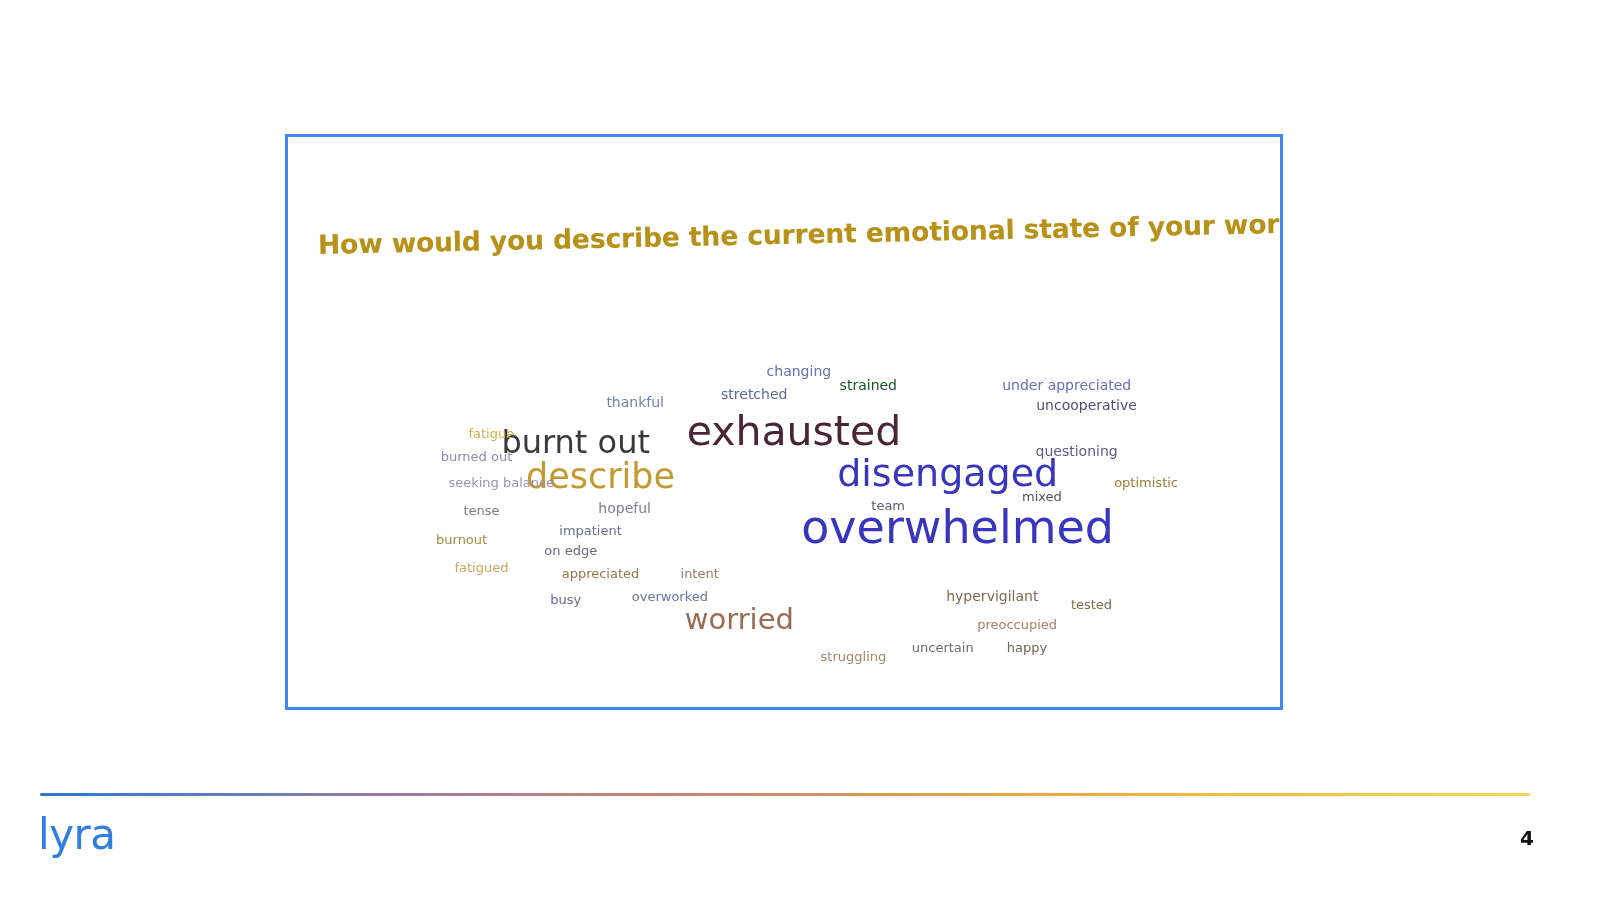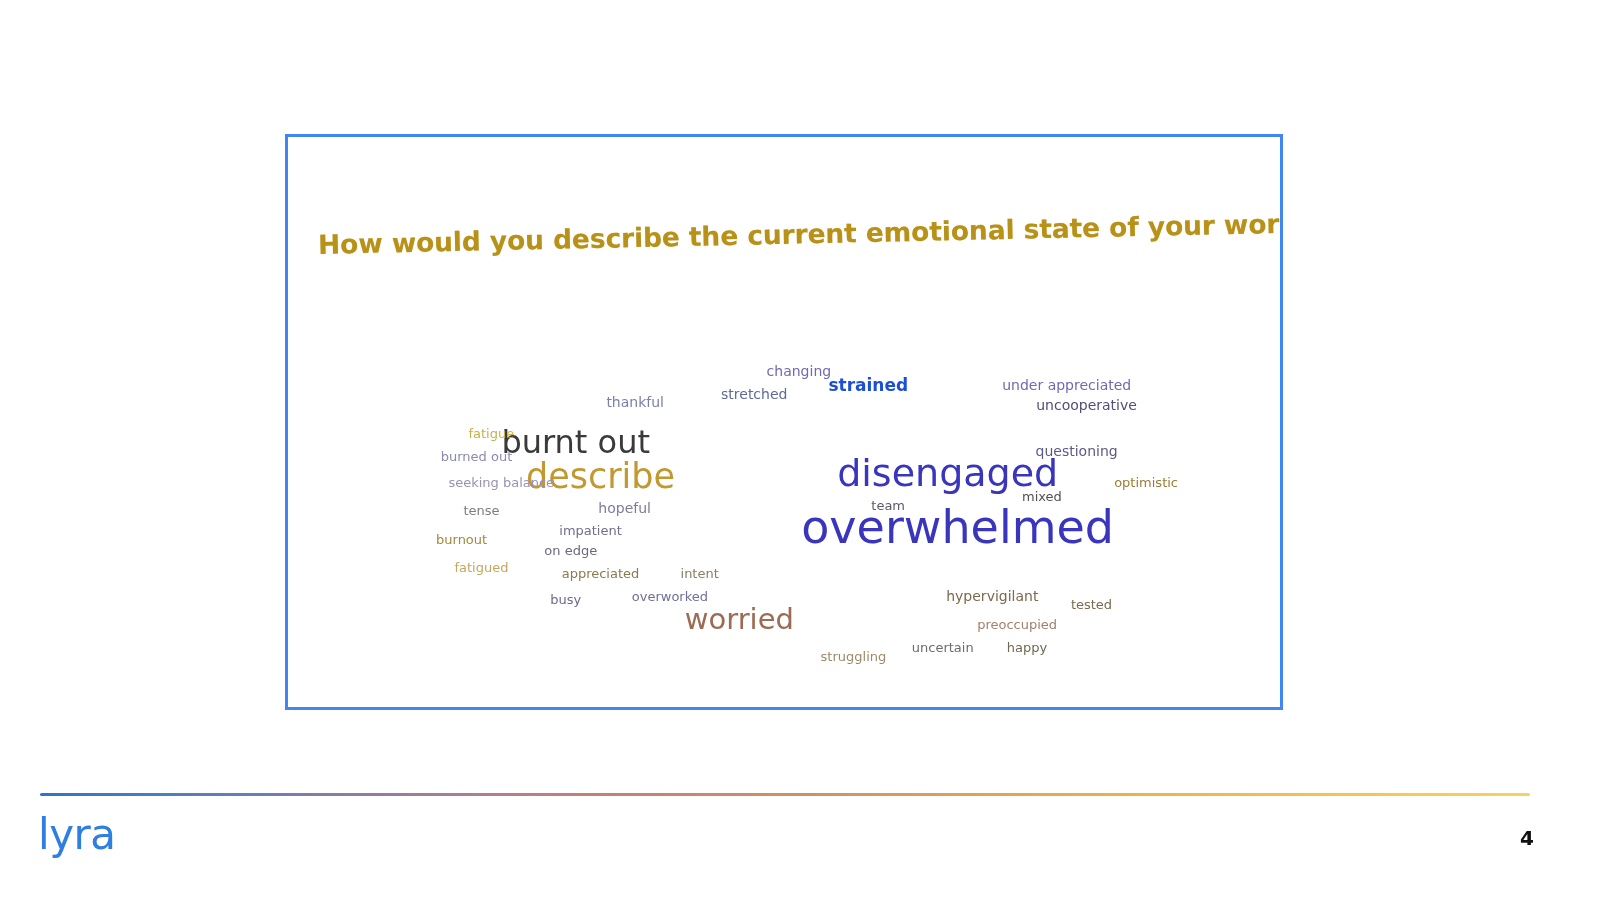--- a/index.html
+++ b/index.html
@@ -111,37 +111,38 @@
 <body>
 
 <div id="slide-canvas">
 
   <div id="slide-image-frame">
 
     <div id="poll-question">How would you describe the current emotional state of your workforce?</div>
 
     <div id="word-cloud">
         <span class="cloud-word" style="left: 67.5%; top: 68.5%; font-size: 46px; color: rgb(58, 53, 189); font-weight: 400;">overwhelmed</span>
+        <span class="cloud-word" style="left: 51%; top: 51.5%; font-size: 41px; color: rgb(74, 37, 53); font-weight: 400;">exhausted</span>
         <span class="cloud-word" style="left: 66.5%; top: 59%; font-size: 38px; color: rgb(58, 53, 189); font-weight: 400;">disengaged</span>
         <span class="cloud-word" style="left: 31.5%; top: 59.5%; font-size: 35px; color: rgb(194, 153, 47); font-weight: 400;">describe</span>
         <span class="cloud-word" style="left: 29%; top: 53.5%; font-size: 32px; color: rgb(58, 58, 58); font-weight: 400;">burnt out</span>
         <span class="cloud-word" style="left: 45.5%; top: 77.5%; font-size: 29px; color: rgb(155, 107, 83); font-weight: 400; margin-top: 40px;">worried</span>
         <span class="cloud-word" style="left: 78.5%; top: 43.5%; font-size: 14px; color: rgb(111, 106, 180); font-weight: 400;">under appreciated</span>
         <span class="cloud-word" style="left: 80.5%; top: 47%; font-size: 14px; color: rgb(81, 78, 122); font-weight: 400;">uncooperative</span>
         <span class="cloud-word" style="left: 79.5%; top: 55%; font-size: 14px; color: rgb(93, 90, 134); font-weight: 400;">questioning</span>
         <span class="cloud-word" style="left: 76%; top: 63%; font-size: 13px; color: rgb(85, 79, 82); font-weight: 400;">mixed</span>
         <span class="cloud-word" style="left: 86.5%; top: 60.5%; font-size: 13px; color: rgb(155, 125, 54); font-weight: 400;">optimistic</span>
         <span class="cloud-word" style="left: 71%; top: 80.5%; font-size: 14px; color: rgb(122, 106, 78); font-weight: 400;">hypervigilant</span>
         <span class="cloud-word" style="left: 81%; top: 82%; font-size: 13px; color: rgb(122, 106, 78); font-weight: 400;">tested</span>
         <span class="cloud-word" style="left: 73.5%; top: 85.5%; font-size: 13px; color: rgb(164, 128, 109); font-weight: 400;">preoccupied</span>
         <span class="cloud-word" style="left: 66%; top: 89.5%; font-size: 13px; color: rgb(106, 106, 116); font-weight: 400;">uncertain</span>
         <span class="cloud-word" style="left: 74.5%; top: 89.5%; font-size: 13px; color: rgb(111, 106, 82); font-weight: 400;">happy</span>
         <span class="cloud-word" style="left: 57%; top: 91%; font-size: 13px; color: rgb(157, 138, 106); font-weight: 400;">struggling</span>
         <span class="cloud-word" style="left: 51.5%; top: 41%; font-size: 14px; color: rgb(111, 106, 180); font-weight: 400;">changing</span>
-        <span class="cloud-word" style="left: 58.5%; top: 43.5%; font-size: 17px; color: #1d4ed8; font-weight: 700;">strained</span>
+        <span class="cloud-word" style="left: 58.5%; top: 43.5%; font-size: 14px; color: #14532d; font-weight: 400;">strained</span>
         <span class="cloud-word" style="left: 47%; top: 45%; font-size: 14px; color: rgb(93, 106, 154); font-weight: 400;">stretched</span>
         <span class="cloud-word" style="left: 35%; top: 46.5%; font-size: 14px; color: rgb(122, 128, 174); font-weight: 400;">thankful</span>
         <span class="cloud-word" style="left: 20.5%; top: 52%; font-size: 13px; color: rgb(201, 177, 74); font-weight: 400;">fatigue</span>
         <span class="cloud-word" style="left: 19%; top: 56%; font-size: 13px; color: rgb(138, 138, 176); font-weight: 400;">burned out</span>
         <span class="cloud-word" style="left: 21.5%; top: 60.5%; font-size: 13px; color: rgb(154, 146, 176); font-weight: 400;">seeking balance</span>
         <span class="cloud-word" style="left: 19.5%; top: 65.5%; font-size: 13px; color: rgb(125, 125, 132); font-weight: 400;">tense</span>
         <span class="cloud-word" style="left: 17.5%; top: 70.5%; font-size: 13px; color: rgb(160, 138, 60); font-weight: 400;">burnout</span>
         <span class="cloud-word" style="left: 19.5%; top: 75.5%; font-size: 13px; color: rgb(196, 168, 94); font-weight: 400;">fatigued</span>
         <span class="cloud-word" style="left: 29.5%; top: 65%; font-size: 14px; color: rgb(125, 125, 154); font-weight: 400; margin-left: 44px;">hopeful</span>
         <span class="cloud-word" style="left: 30.5%; top: 69%; font-size: 13px; color: rgb(111, 111, 142); font-weight: 400;">impatient</span>

